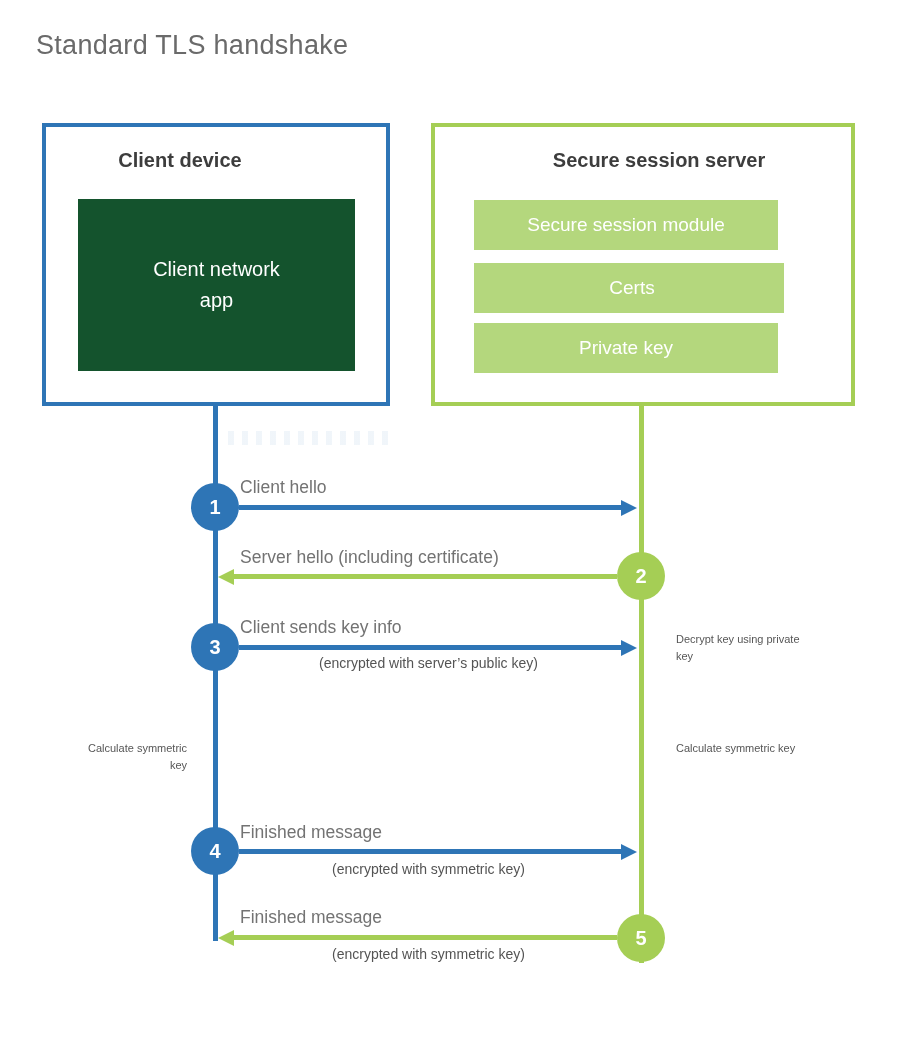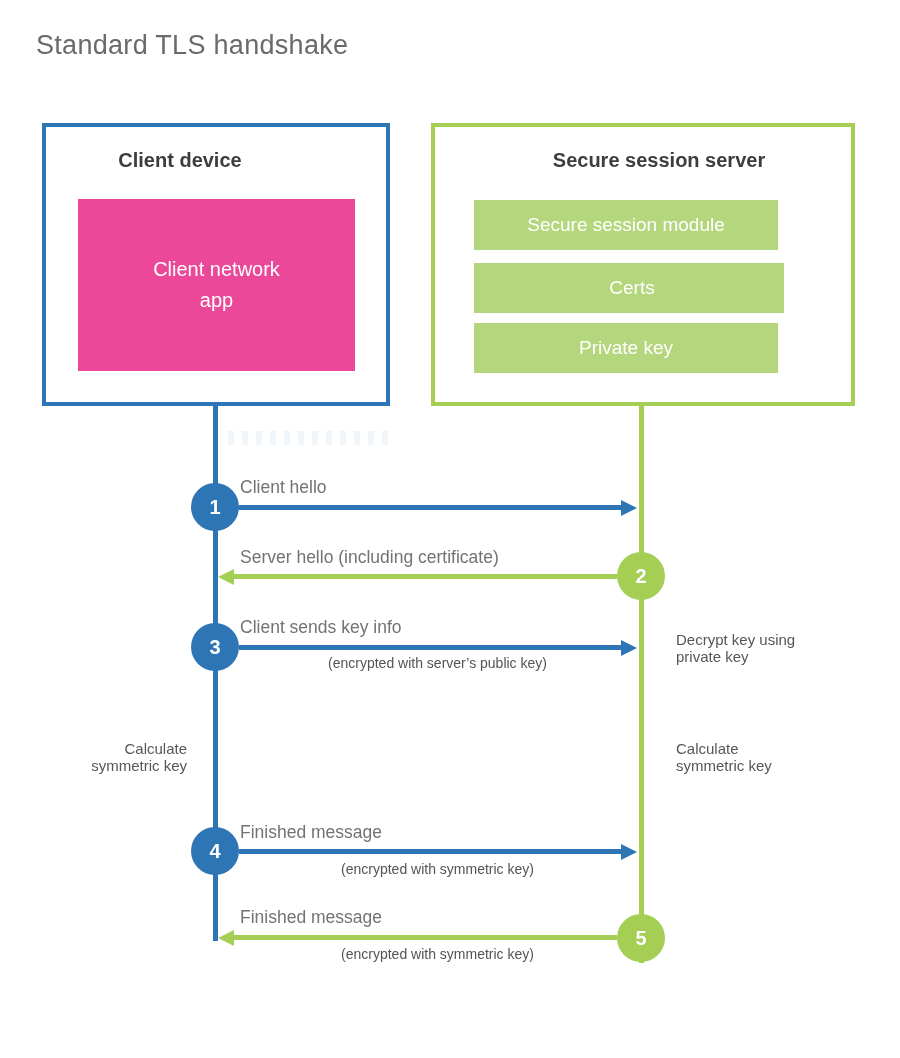--- a/index.html
+++ b/index.html
@@ -34,21 +34,21 @@
     font-size: 20px;
     font-weight: 700;
     color: #3d3d3d;
     text-align: center;
   }
   .client-title { left: 42px;  width: 276px; }
   .server-title { left: 431px; width: 456px; }
 
   .client-app-box {
     left: 78px; top: 199px; width: 277px; height: 172px;
-    background: #ec4899;
+    background: #14532d;
     display: flex; align-items: center; justify-content: center;
     text-align: center;
   }
   .client-app-box span {
     color: #ffffff;
     font-size: 20px;
     line-height: 31px;
     display: inline-block;
     max-width: 160px;
   }
@@ -110,29 +110,29 @@
   }
 
   
   .msg-label {
     left: 240px; width: 377px;
     text-align: left;
     font-size: 17.5px;
     color: #737373;
   }
   .msg-sublabel {
-    left: 249px; width: 377px;
+    left: 240px; width: 377px;
     text-align: center;
     font-size: 14px;
     color: #545454;
   }
 
   
   .side-note {
-    font-size: 15px;
+    font-size: 11px;
     line-height: 17px;
     color: #565656;
   }
   .note-left  { left: 77px;  width: 110px; text-align: right; }
   .note-right { left: 676px; width: 135px; text-align: left; }
 </style>
 </head>
 <body>
 
 <div id="canvas">

